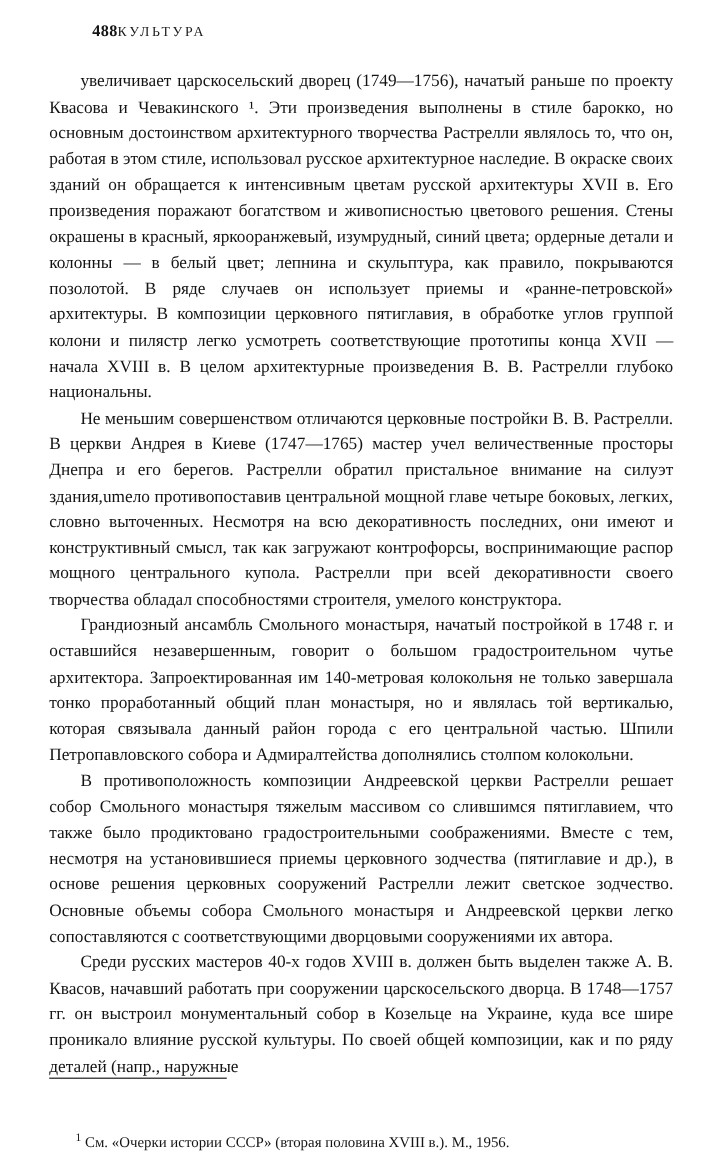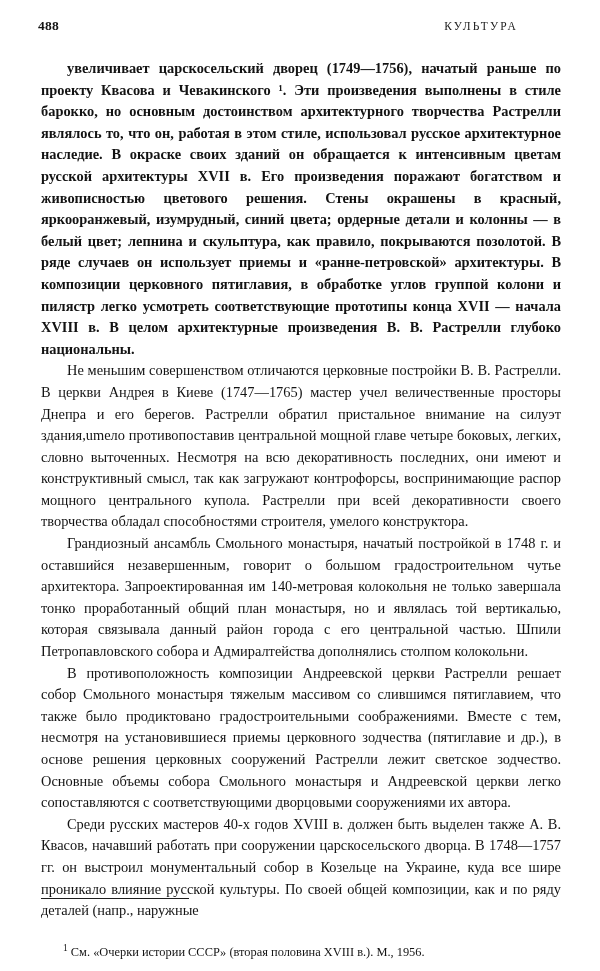--- a/index.html
+++ b/index.html
@@ -30,25 +30,25 @@
     height: 18px;
     display: flex;
     align-items: baseline;
   }
   .folio {
     font-size: 13.5px;
     font-weight: bold;
     letter-spacing: 0.3px;
     color: #141414;
     width: 60px;
-    text-align: left;
+    text-align: right;
   }
   .running-head {
     flex: 1;
-    text-align: right;
+    text-align: left;
     font-size: 11.5px;
     letter-spacing: 2.2px;
     color: #1a1a1a;
     font-weight: normal;
     padding-right: 44px;
   }
   .body-text {
     position: absolute;
     top: 58px;
     left: 41px;
@@ -61,21 +61,20 @@
     -webkit-hyphens: manual;
     hyphens: manual;
   }
   .body-text p {
     margin: 0;
     text-indent: 26px;
     text-align: justify;
   }
   .body-text p.first {
     text-indent: 26px;
-    font-weight: bold;
   }
   .footnote-area {
     position: absolute;
     left: 41px;
     width: 520px;
     top: 898px;
   }
   .footnote-rule {
     width: 148px;
     height: 1px;

